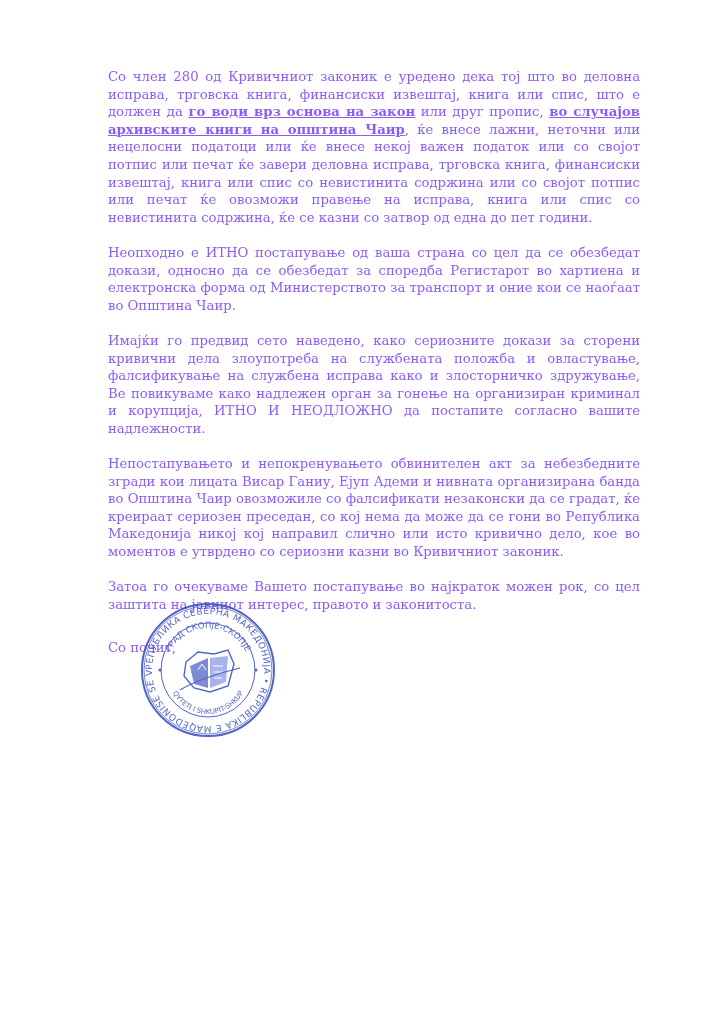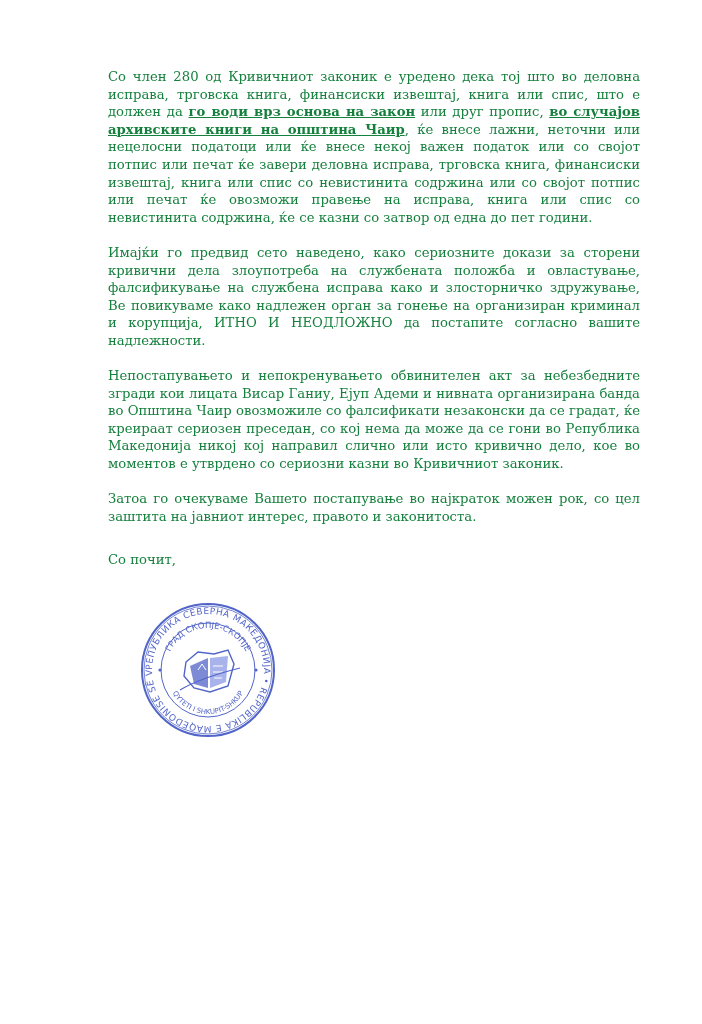--- a/index.html
+++ b/index.html
@@ -1,38 +1,39 @@
 <!DOCTYPE html>
 <html><head>
 <meta charset="utf-8">
 <style>
   html, body { margin: 0; padding: 0; background: #ffffff; }
   body { width: 702px; height: 1024px; position: relative; overflow: hidden; }
   .page {
     position: absolute; left: 108px; top: 68px; width: 532px;
     font-family: "DejaVu Serif", "Liberation Serif", serif;
-    font-size: 13.2px; line-height: 17.6px; color: #15803d;
+    font-size: 13.2px; line-height: 17.6px; color: #8b5cf6;
   }
   .para { margin: 0 0 17.6px 0; text-align: justify; }
   .para.gap-extra { margin-bottom: 26px; }
   .emph { font-weight: bold; text-decoration: underline; }
   .closing { margin: 0 0 35px 0; }
   .sig { margin: 0; }
   .stamp {
     position: absolute; left: 138px; top: 600px; width: 140px; height: 140px;
     pointer-events: none; opacity: 0.88;
   }
 </style>
 </head>
 <body>
 
 <div class="page">
   <p class="para">
     <span>Со член 280 од Кривичниот законик е уредено дека тој што во деловна исправа, трговска книга, финансиски извештај, книга или спис, што е должен да </span><span class="emph">го води врз основа на закон</span><span> или друг пропис, </span><span class="emph">во случајов архивските книги на општина Чаир</span><span>, ќе внесе лажни, неточни или нецелосни податоци или ќе внесе некој важен податок или со својот потпис или печат ќе завери деловна исправа, трговска книга, финансиски извештај, книга или спис со невистинита содржина или со својот потпис или печат ќе овозможи правење на исправа, книга или спис со невистинита содржина, ќе се казни со затвор од една до пет години.</span>
   </p>
+  <p class="para">Неопходно е ИТНО постапување од ваша страна со цел да се обезбедат докази, односно да се обезбедат за споредба Регистарот во хартиена и електронска форма од Министерството за транспорт и оние кои се наоѓаат во Општина Чаир.</p>
   <p class="para">Имајќи го предвид сето наведено, како сериозните докази за сторени кривични дела злоупотреба на службената положба и овластување, фалсификување на службена исправа како и злосторничко здружување, Ве повикуваме како надлежен орган за гонење на организиран криминал и корупција, ИТНО И НЕОДЛОЖНО да постапите согласно вашите надлежности.</p>
   <p class="para">Непостапувањето и непокренувањето обвинителен акт за небезбедните згради кои лицата Висар Ганиу, Ејуп Адеми и нивната организирана банда во Општина Чаир овозможиле со фалсификати незаконски да се градат, ќе креираат сериозен преседан, со кој нема да може да се гони во Република Македонија никој кој направил слично или исто кривично дело, кое во моментов е утврдено со сериозни казни во Кривичниот законик.</p>
   <p class="para gap-extra">Затоа го очекуваме Вашето постапување во најкраток можен рок, со цел заштита на јавниот интерес, правото и законитоста.</p>
   <p class="closing">Со почит,</p>
 </div>
 
 <div class="stamp">
   <svg width="140" height="140" viewBox="0 0 140 140">
     <defs>
       <path id="outerArc" d="M70,70 m-56,0 a56,56 0 1,1 112,0 a56,56 0 1,1 -112,0"></path>

